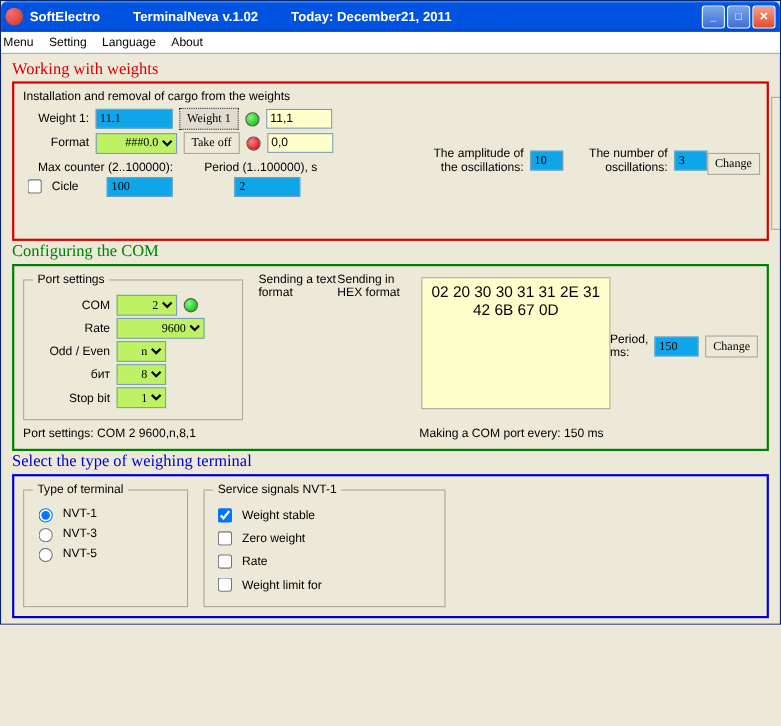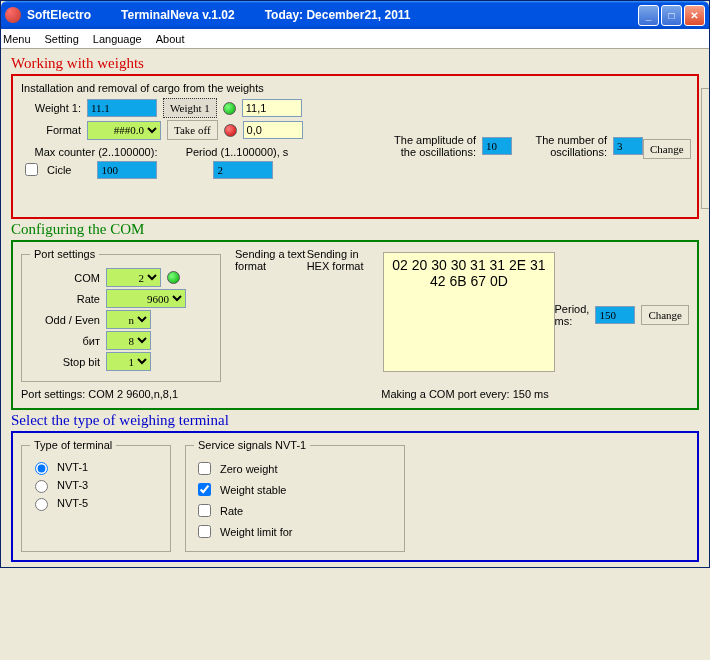--- a/index.html
+++ b/index.html
@@ -186,28 +186,28 @@
               <span>NVT-3</span>
             </div>
           <div class="row">
               <input type="radio" name="tt" style="">
               <span>NVT-5</span>
             </div>
         </fieldset>
         <fieldset style="flex:0 0 220px;">
           <legend>Service signals NVT-1</legend>
           <div class="row">
+              <input type="checkbox" checked="" style="">
+              <span>Weight stable</span>
+            </div>
+          <div class="row">
               <input type="checkbox" style="">
               <span>Zero weight</span>
             </div>
           <div class="row">
-              <input type="checkbox" checked="" style="">
-              <span>Weight stable</span>
-            </div>
-          <div class="row">
               <input type="checkbox" style="">
               <span>Rate</span>
             </div>
           <div class="row">
               <input type="checkbox" style="">
               <span>Weight limit for</span>
             </div>
         </fieldset>
       </div>
     </div>

